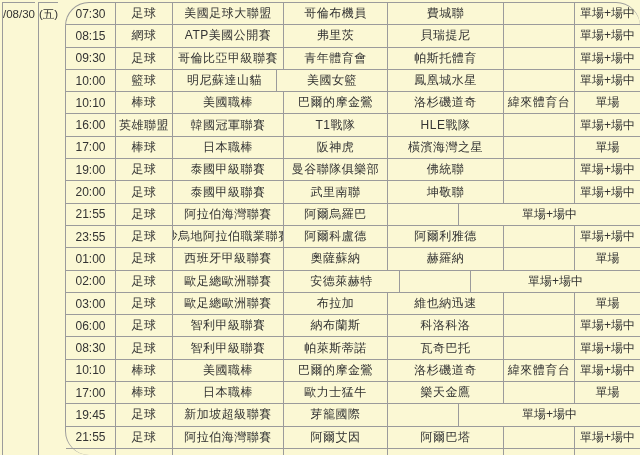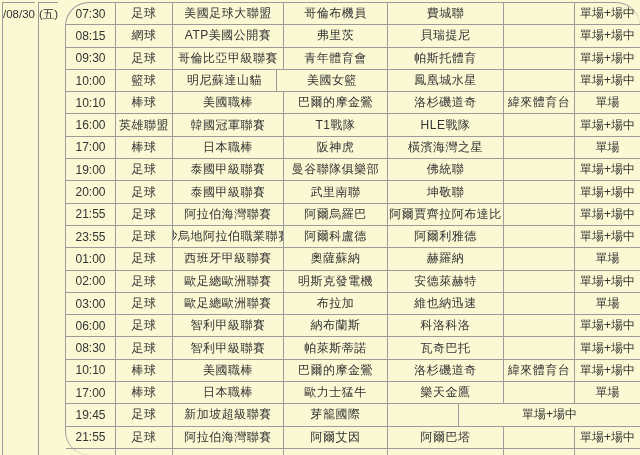--- a/index.html
+++ b/index.html
@@ -147,21 +147,20 @@
     <div class="cell c-home">武里南聯</div>
     <div class="cell c-away">坤敬聯</div>
     <div class="cell c-channel"></div>
     <div class="cell c-type">單場+場中</div>
   </div>
       <div class="t-row">
     <div class="cell c-time">21:55</div>
     <div class="cell c-sport">足球</div>
     <div class="cell c-league">阿拉伯海灣聯賽</div>
     <div class="cell c-home">阿爾烏羅巴</div>
-    <div class="cell c-away">阿爾賈齊拉阿布達比</div>
     <div class="cell c-channel"></div>
     <div class="cell c-type">單場+場中</div>
   </div>
       <div class="t-row">
     <div class="cell c-time">23:55</div>
     <div class="cell c-sport">足球</div>
     <div class="cell c-league">沙烏地阿拉伯職業聯賽</div>
     <div class="cell c-home">阿爾科盧德</div>
     <div class="cell c-away">阿爾利雅德</div>
     <div class="cell c-channel"></div>
@@ -173,21 +172,20 @@
     <div class="cell c-league">西班牙甲級聯賽</div>
     <div class="cell c-home">奧薩蘇納</div>
     <div class="cell c-away">赫羅納</div>
     <div class="cell c-channel"></div>
     <div class="cell c-type">單場</div>
   </div>
       <div class="t-row">
     <div class="cell c-time">02:00</div>
     <div class="cell c-sport">足球</div>
     <div class="cell c-league">歐足總歐洲聯賽</div>
-    <div class="cell c-home">明斯克發電機</div>
     <div class="cell c-away">安德萊赫特</div>
     <div class="cell c-channel"></div>
     <div class="cell c-type">單場+場中</div>
   </div>
       <div class="t-row">
     <div class="cell c-time">03:00</div>
     <div class="cell c-sport">足球</div>
     <div class="cell c-league">歐足總歐洲聯賽</div>
     <div class="cell c-home">布拉加</div>
     <div class="cell c-away">維也納迅速</div>

